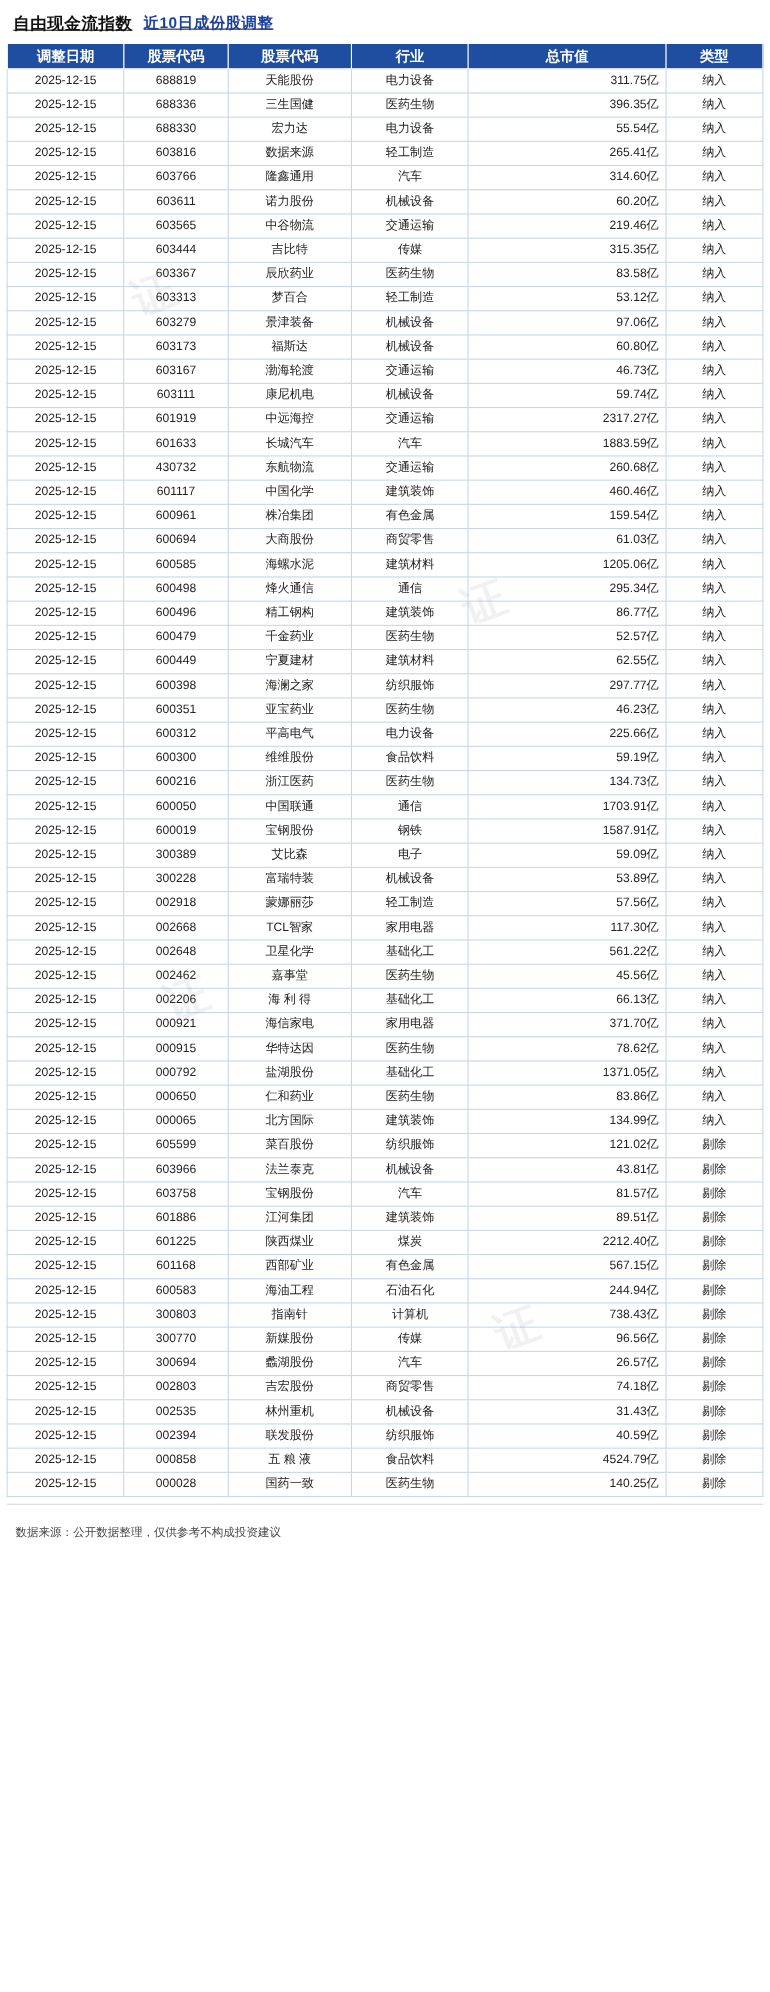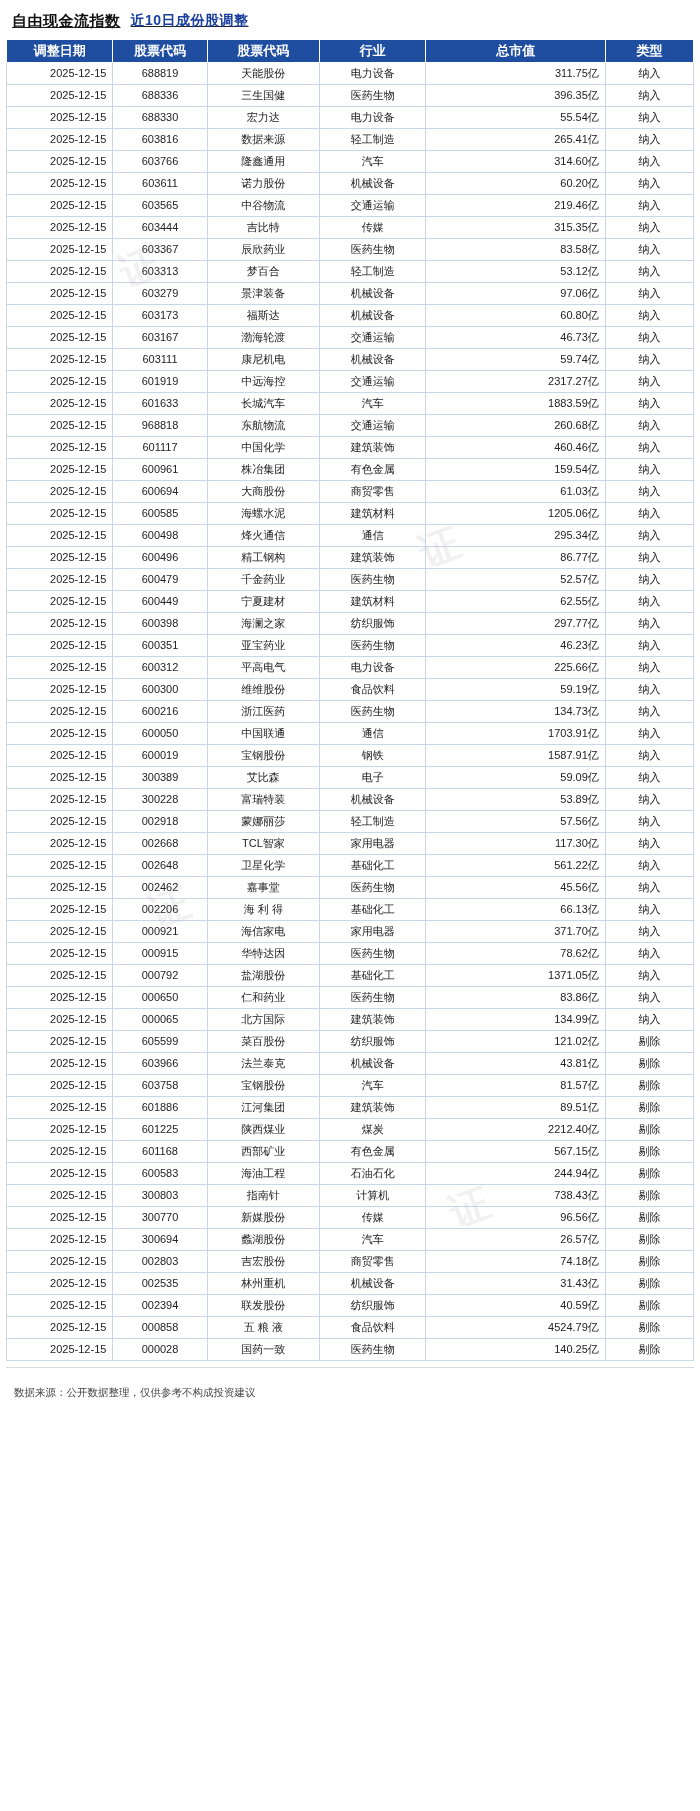--- a/index.html
+++ b/index.html
@@ -59,21 +59,21 @@
     border: 1px solid #c9d6e8;
     height: 21px;
     line-height: 21px;
     padding: 0 6px;
     color: #222;
     background: #ffffff;
     white-space: nowrap;
     overflow: hidden;
     text-overflow: ellipsis;
   }
-  .c-date { text-align: right; width: 104px; }
+  .c-date { text-align: center; width: 104px; }
   .c-code { text-align: center; width: 92px; }
   .c-name { text-align: center; width: 110px; }
   .c-ind  { text-align: center; width: 104px; }
   .c-cap  { text-align: right;  width: 176px; padding-right: 14px; }
   .c-type { text-align: center; width: 86px; margin-left: 16px; }
 
   .footer {
     margin-top: 6px;
     padding: 18px 8px 2px 8px;
     font-size: 10.5px;
@@ -241,21 +241,21 @@
         <tr>
           <td class="c-date">2025-12-15</td>
           <td class="c-code">601633</td>
           <td class="c-name">长城汽车</td>
           <td class="c-ind">汽车</td>
           <td class="c-cap">1883.59亿</td>
           <td class="c-type">纳入</td>
         </tr>
         <tr>
           <td class="c-date">2025-12-15</td>
-          <td class="c-code">968818</td>
+          <td class="c-code">430732</td>
           <td class="c-name">东航物流</td>
           <td class="c-ind">交通运输</td>
           <td class="c-cap">260.68亿</td>
           <td class="c-type">纳入</td>
         </tr>
         <tr>
           <td class="c-date">2025-12-15</td>
           <td class="c-code">601117</td>
           <td class="c-name">中国化学</td>
           <td class="c-ind">建筑装饰</td>

